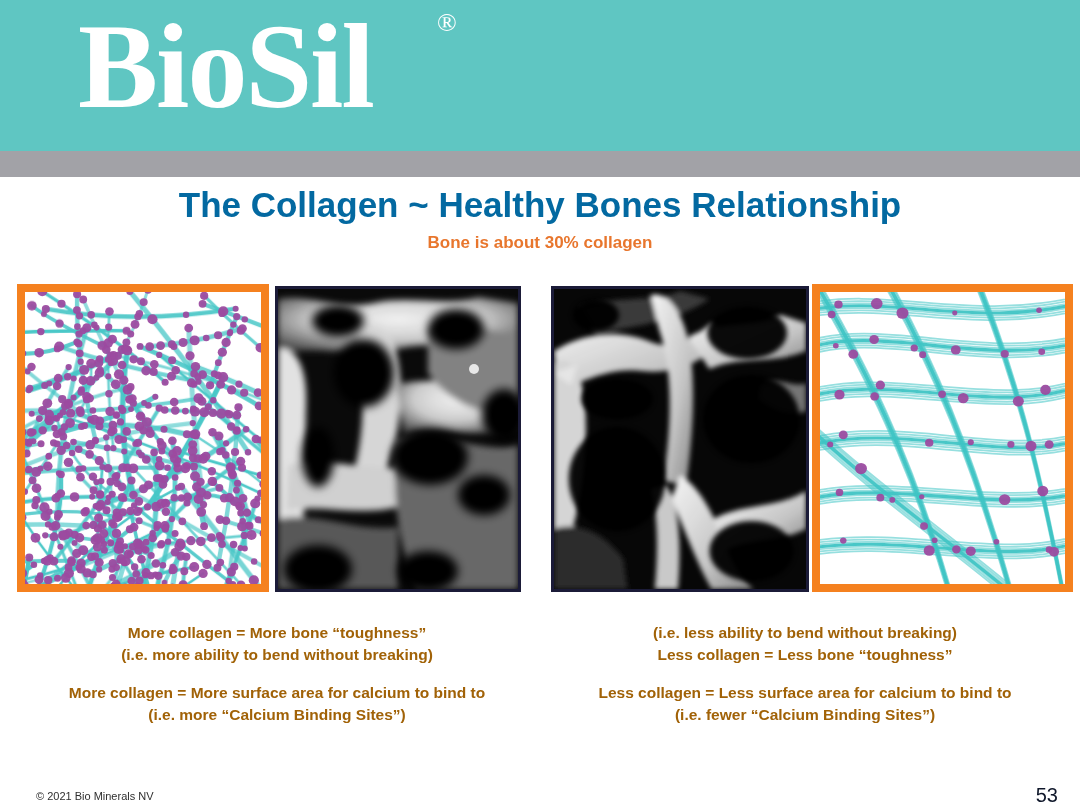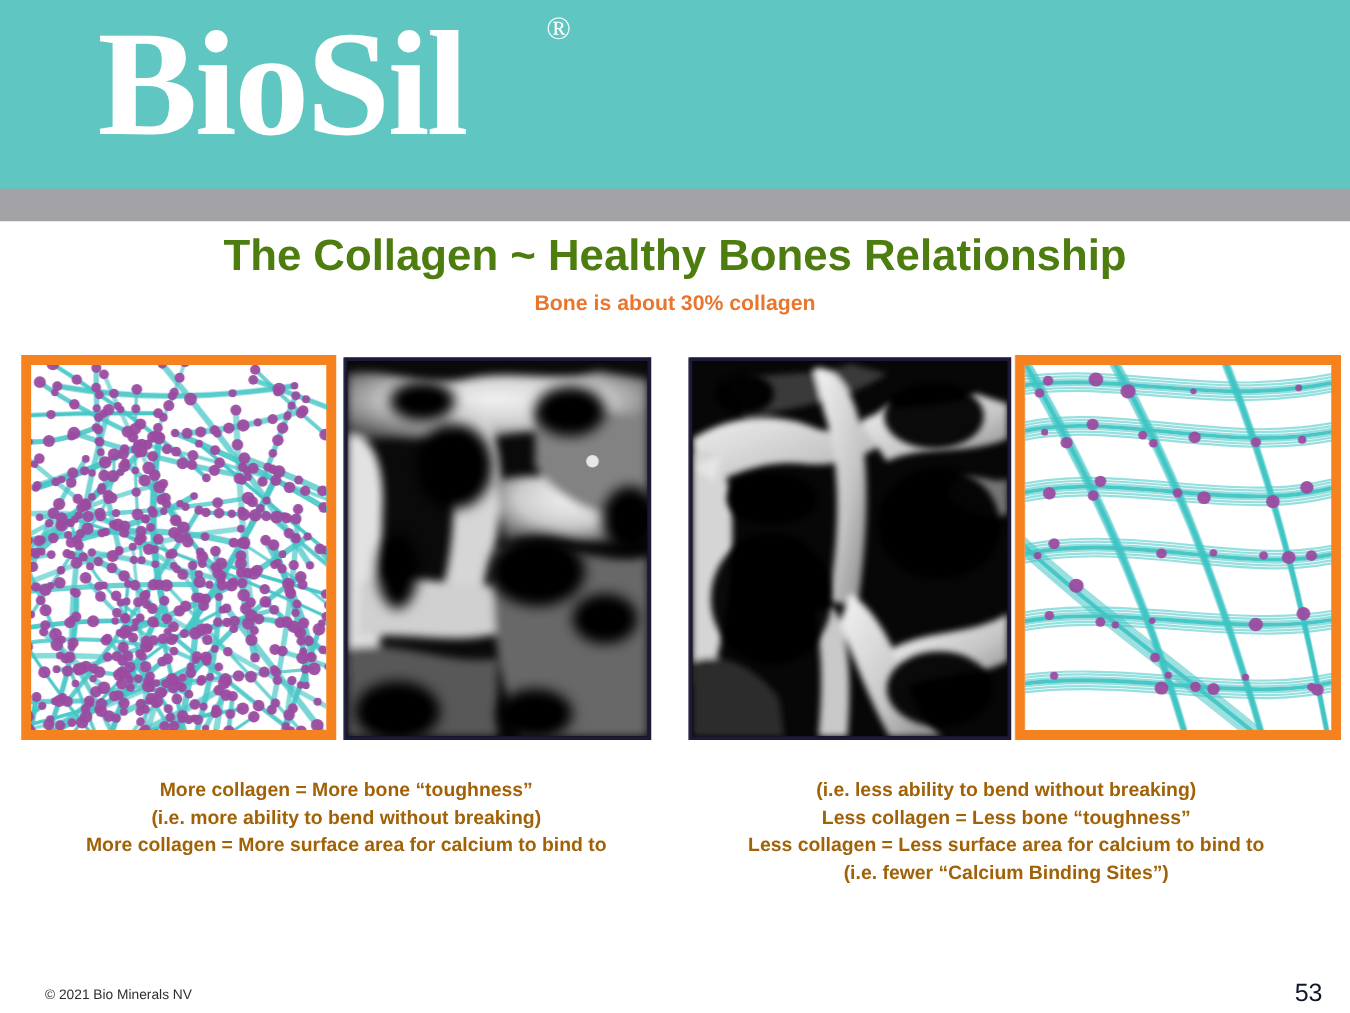--- a/index.html
+++ b/index.html
@@ -59,21 +59,21 @@
 
   
   .title {
     position: absolute;
     left: 0;
     top: 185px;
     width: 1080px;
     text-align: center;
     font-size: 35px;
     font-weight: bold;
-    color: #4d7c0f;
+    color: #0369a1;
     letter-spacing: 0px;
   }
   .subtitle {
     position: absolute;
     left: 0;
     top: 233px;
     width: 1080px;
     text-align: center;
     font-size: 17px;
     font-weight: bold;
@@ -116,21 +116,21 @@
     top: 622px;
     width: 530px;
     text-align: center;
     font-size: 15.5px;
     font-weight: bold;
     color: #a16207;
     line-height: 22px;
   }
   #cap-left  { left: 12px; }
   #cap-right { left: 540px; }
-  .cap-para-2 { }
+  .cap-para-2 { margin-top: 16px; }
   .cap-line { display: block; white-space: nowrap; }
 
   
   .footer-copyright {
     position: absolute;
     left: 36px;
     top: 790px;
     font-size: 11px;
     color: #2f2f2f;
   }
@@ -1070,20 +1070,21 @@
 
   </div>
 
   <div class="caption-block" id="cap-left">
     <div class="cap-para-1">
       <span class="cap-line">More collagen = More bone “toughness”</span>
       <span class="cap-line">(i.e. more ability to bend without breaking)</span>
     </div>
     <div class="cap-para-2">
       <span class="cap-line">More collagen = More surface area for calcium to bind to</span>
+      <span class="cap-line">(i.e. more “Calcium Binding Sites”)</span>
     </div>
   </div>
 
   <div class="caption-block" id="cap-right">
     <div class="cap-para-1">
       <span class="cap-line">(i.e. less ability to bend without breaking)</span>
       <span class="cap-line">Less collagen = Less bone “toughness”</span>
     </div>
     <div class="cap-para-2">
       <span class="cap-line">Less collagen = Less surface area for calcium to bind to</span>

